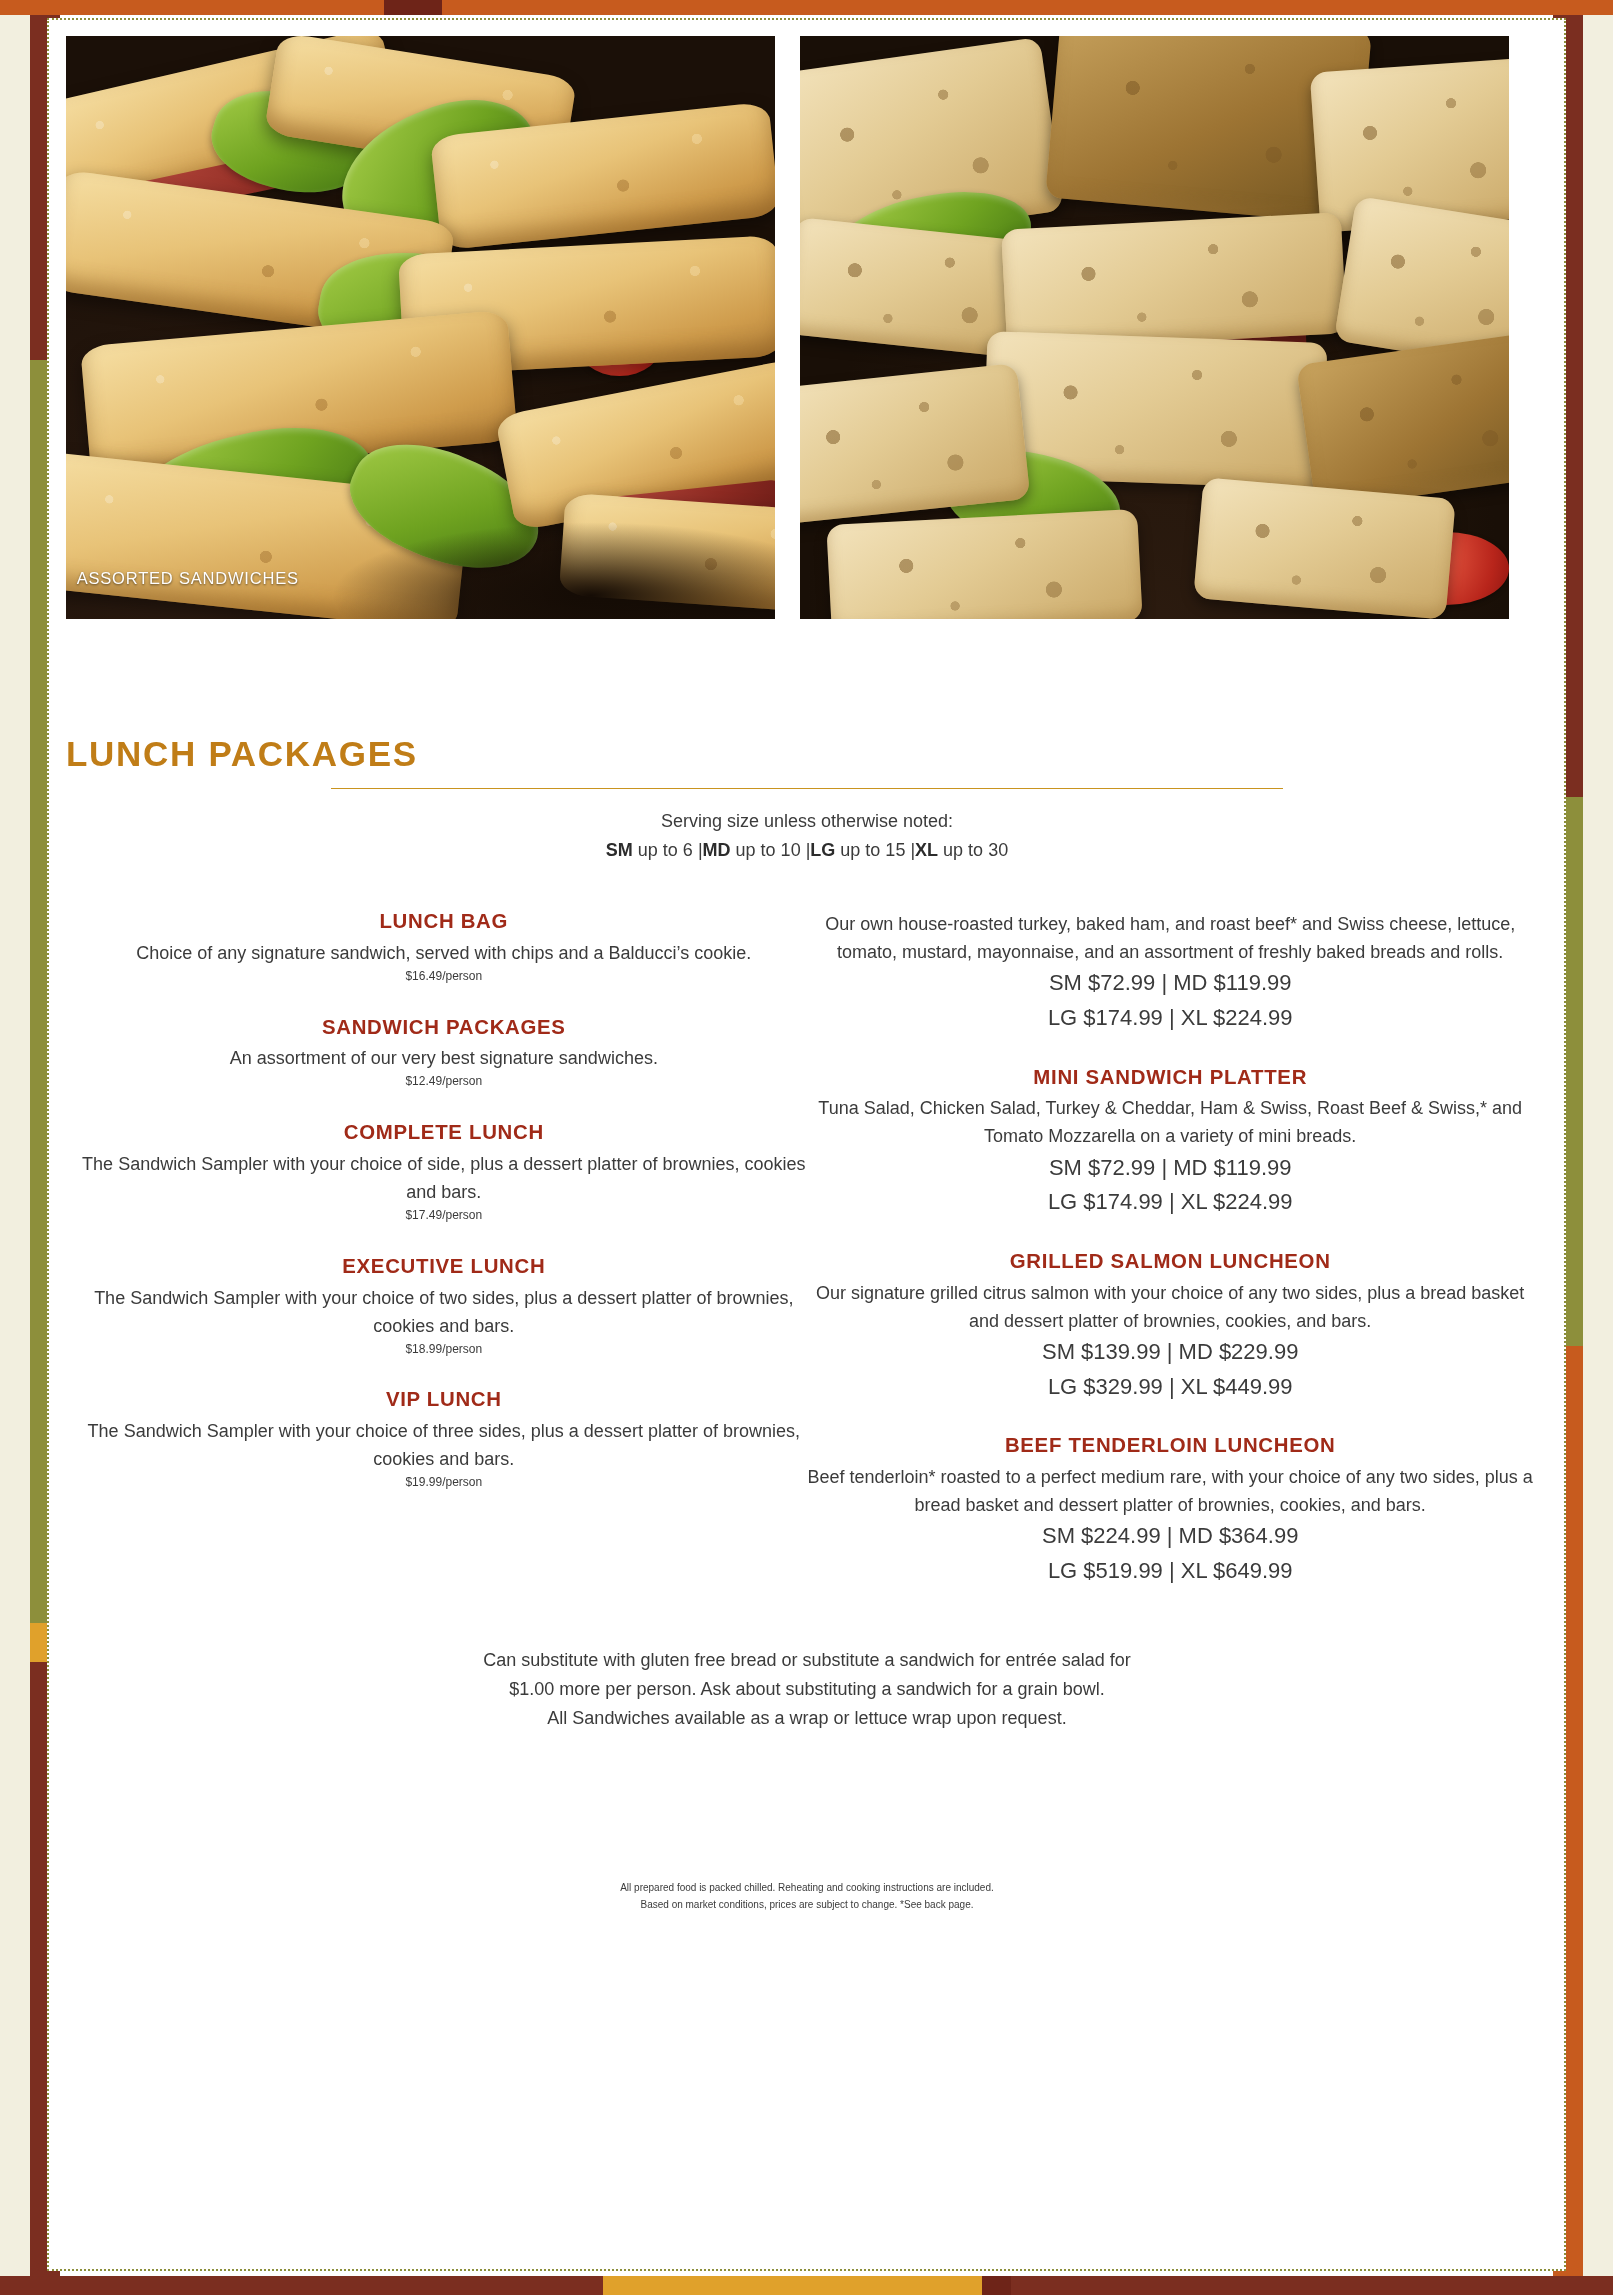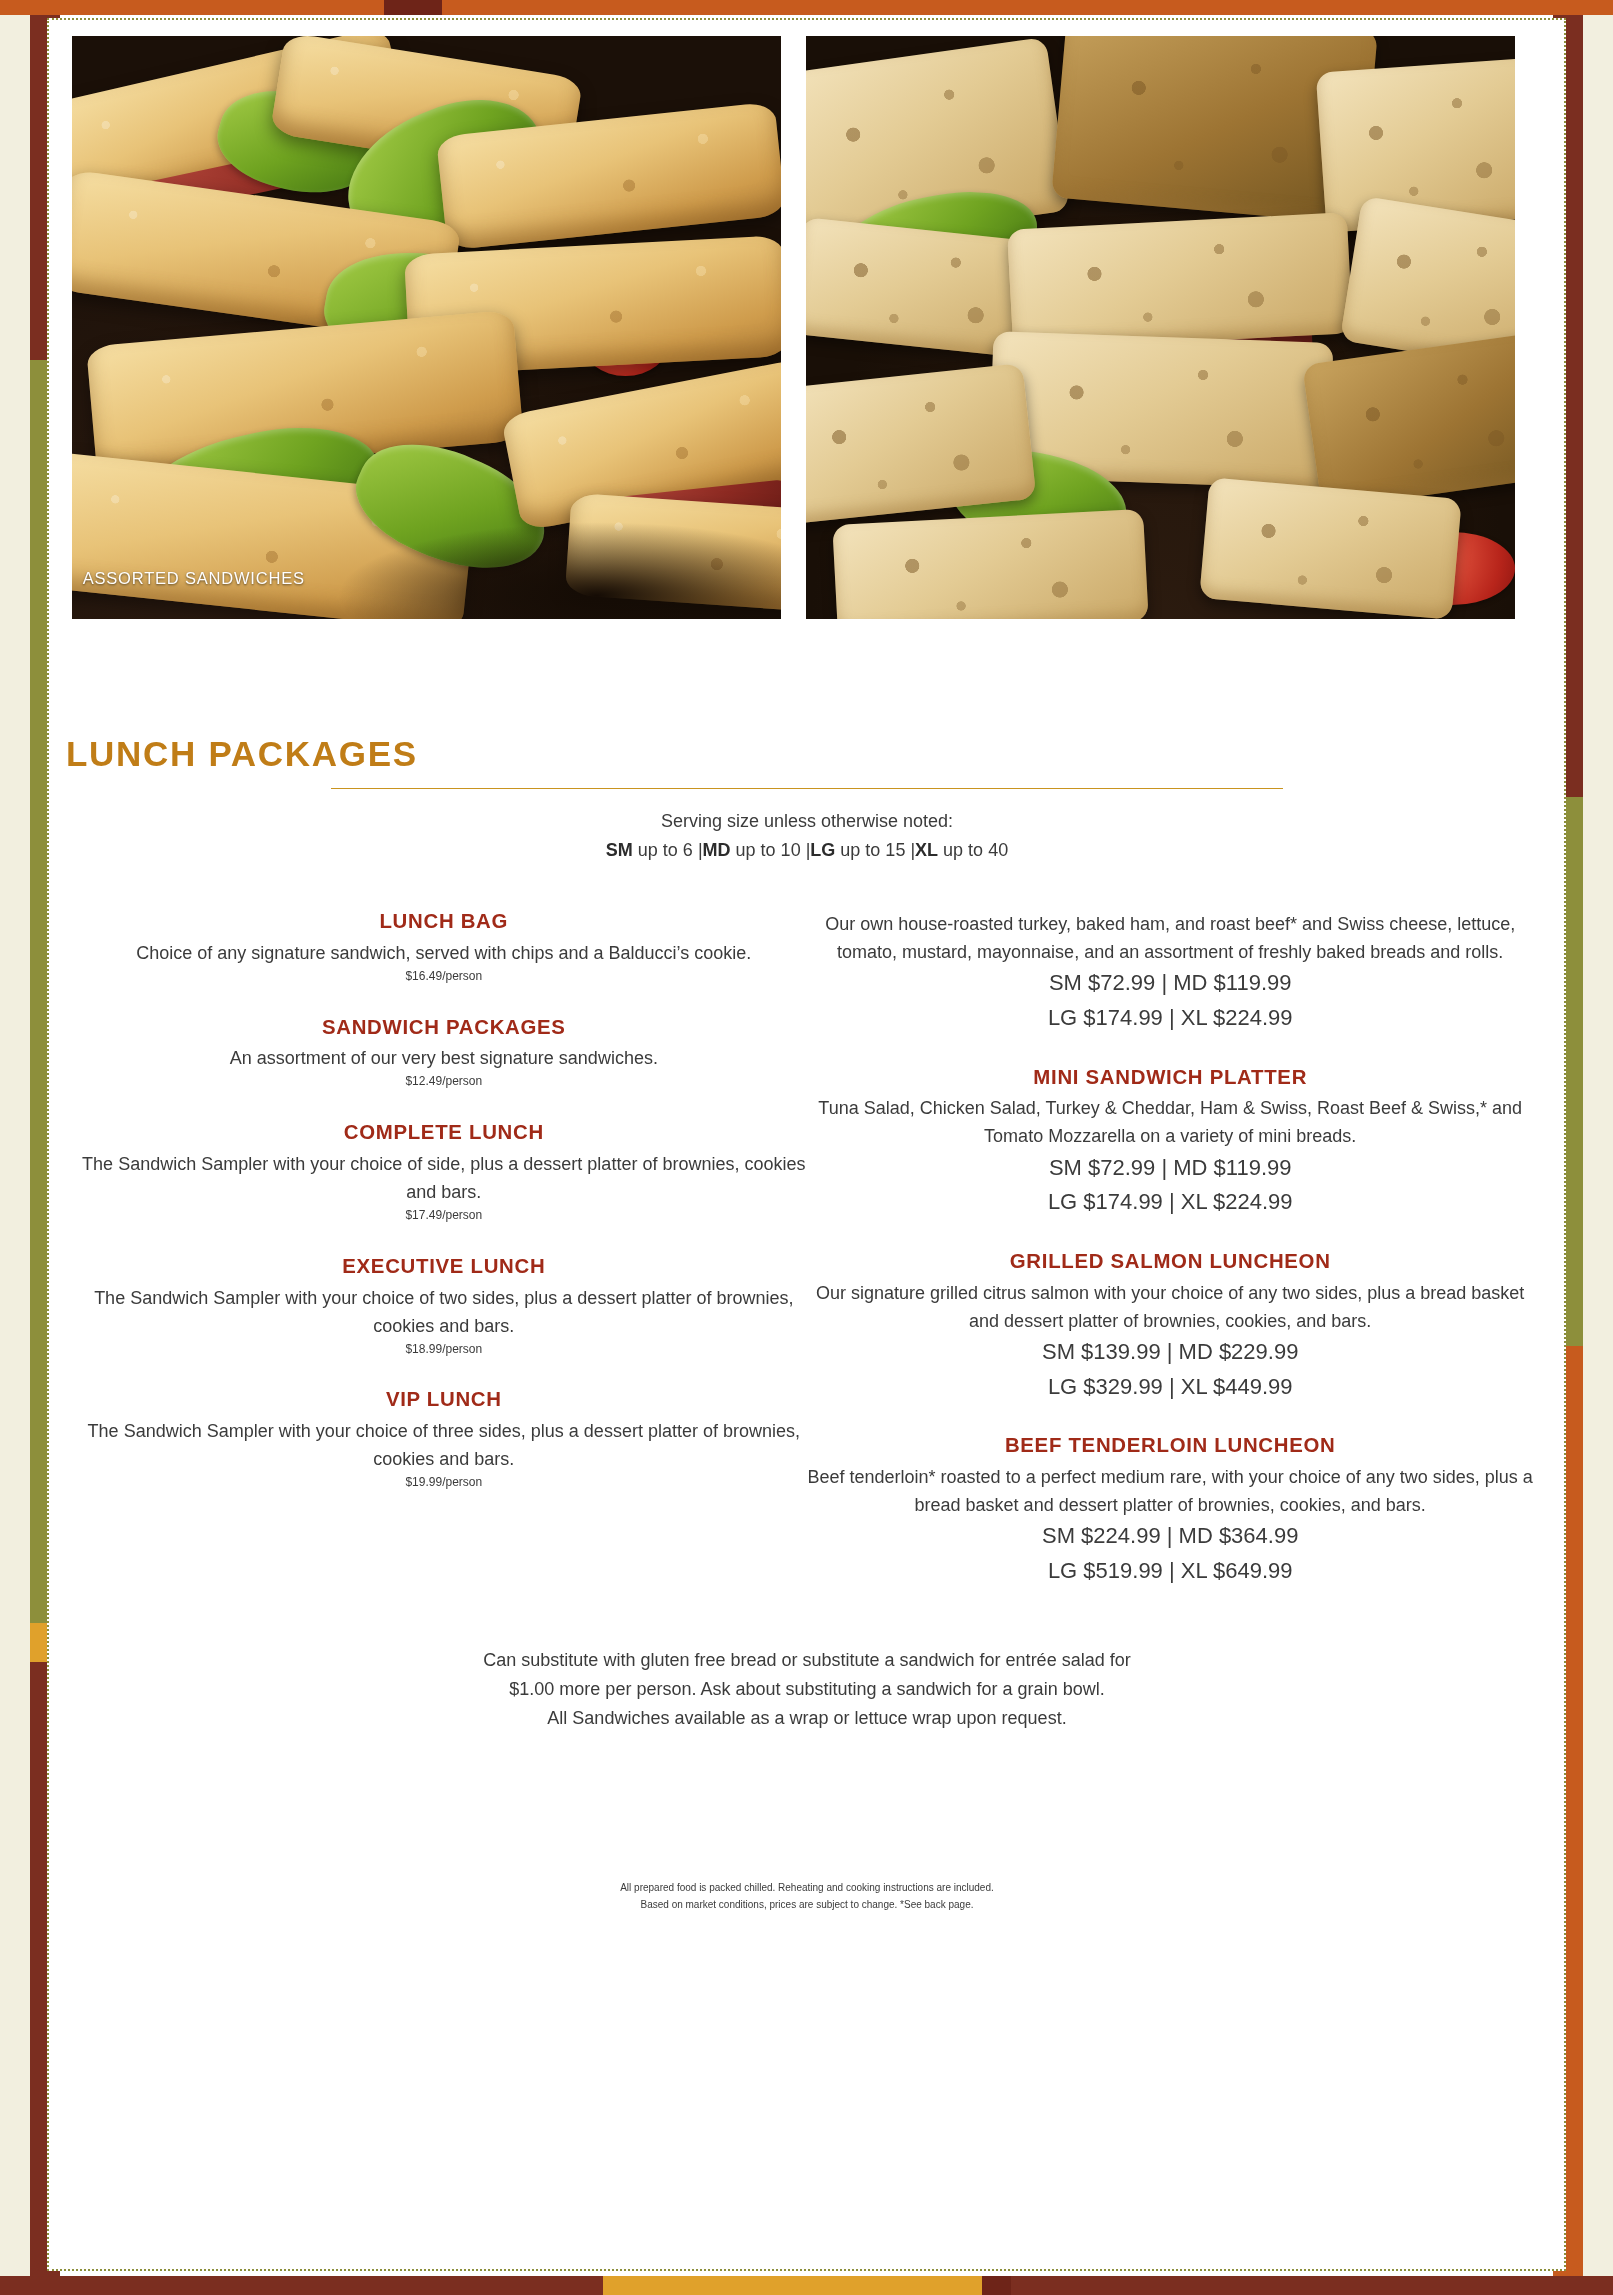--- a/index.html
+++ b/index.html
@@ -154,21 +154,21 @@
     position: absolute;
     left: 66px;
     top: 36px;
     width: 1482px;
   }
 
   
   .photos {
     display: flex;
     gap: 25px;
-    margin-left: 6px;
+    margin-left: 0px;
   }
   .photo {
     position: relative;
     height: 583px;
     overflow: hidden;
   }
   .photo-a { width: 709px; }
   .photo-b { width: 709px; }
 
   .photo-caption {
@@ -463,21 +463,21 @@
     </div>
 
     <div class="title-wrap">
       <div class="menu-title">LUNCH PACKAGES</div>
       <div class="title-rule"></div>
     </div>
 
     <div class="serving-note">
       <div>Serving size unless otherwise noted:</div>
       <div>
-        <b>SM</b><span> up to 6 </span>|<b>MD</b><span> up to 10 </span>|<b>LG</b><span> up to 15 </span>|<b>XL</b><span> up to 40</span>
+        <b>SM</b><span> up to 6 </span>|<b>MD</b><span> up to 10 </span>|<b>LG</b><span> up to 15 </span>|<b>XL</b><span> up to 30</span>
       </div>
     </div>
 
     <div class="columns">
 
       <div class="col">
 
         <div class="pkg">
           <div class="pkg-name">LUNCH BAG</div>
           <div class="pkg-desc">Choice of any signature sandwich, served with chips and a Balducci’s cookie.</div>

